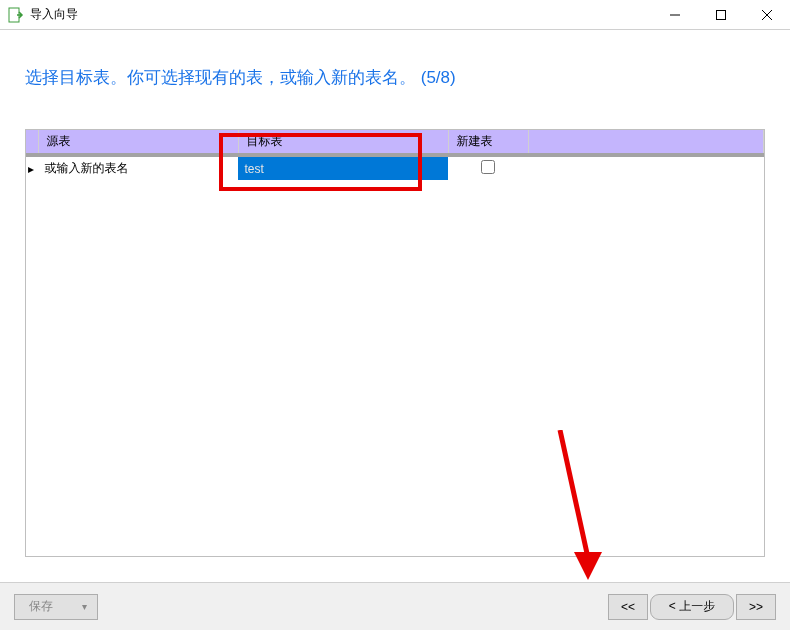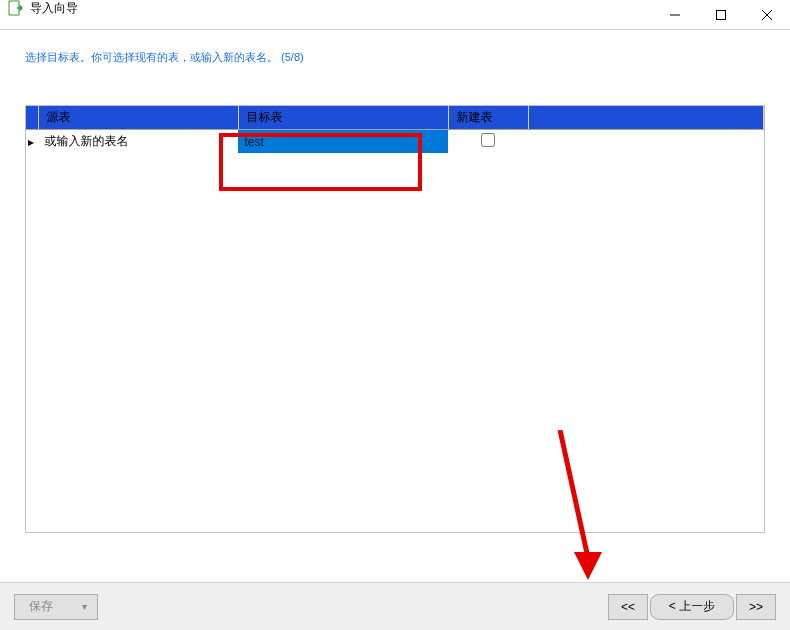--- a/index.html
+++ b/index.html
@@ -8,21 +8,21 @@
       font-size: 12px;
       background: #fff;
       width: 790px;
       height: 630px;
       position: relative;
       overflow: hidden;
     }
     .titlebar {
       height: 30px;
       display: flex;
-      align-items: flex-start;
+      align-items: center;
       padding: 0 0 0 8px;
       border-bottom: 1px solid #d0d0d0;
       background: #fff;
     }
     .titlebar .app-icon {
       width: 16px; height: 16px;
       margin-right: 6px;
       display: inline-block;
     }
     .titlebar .title-text { font-size: 12px; color: #000; }
@@ -31,23 +31,24 @@
       width: 46px; height: 30px;
       display: flex; align-items: center; justify-content: center;
       color: #000;
       cursor: pointer;
     }
 
     .header-area {
       padding: 20px 25px 10px 25px;
     }
     .instruction {
-      font-size: 11px;
+      font-size: 17px;
       color: #1a73e8;
       font-weight: 400;
+      margin-top: 16px;
     }
 
     .table-area {
       margin: 30px 25px 0 25px;
       border: 1px solid #bfbfbf;
       height: 428px;
       overflow: auto;
       position: relative;
       background: #fff;
     }
@@ -55,22 +56,22 @@
       width: 100%;
       border-collapse: collapse;
       table-layout: fixed;
     }
     th {
       text-align: left;
       font-weight: normal;
       font-size: 12px;
       padding: 3px 8px;
       border-right: 1px solid #d0d0d0;
-      border-bottom: 1px solid #a3a3a3;
-      background: #1d4ed8;
+      border-bottom: 4px solid #a3a3a3;
+      background: #c4b5fd;
       height: 22px;
     }
     td {
       font-size: 12px;
       padding: 0;
       height: 22px;
       border-right: 1px solid transparent;
     }
     .row-indicator {
       width: 10px;
@@ -78,21 +79,21 @@
       color: #000;
       vertical-align: middle;
     }
     .col-source { width: 200px; }
     .col-target { width: 210px; }
     .col-new { width: 80px; }
     .col-rest { }
     .cell-source { padding: 3px 6px; }
     .cell-target {
       background: #0078d7;
-      color: #0f172a;
+      color: #e5e5e5;
       padding: 3px 6px;
     }
     .cell-new { text-align: center; }
     .cell-new input[type=checkbox]{
       width: 14px; height: 14px;
       margin: 0;
     }
 
     .highlight-box {
       position: absolute;

